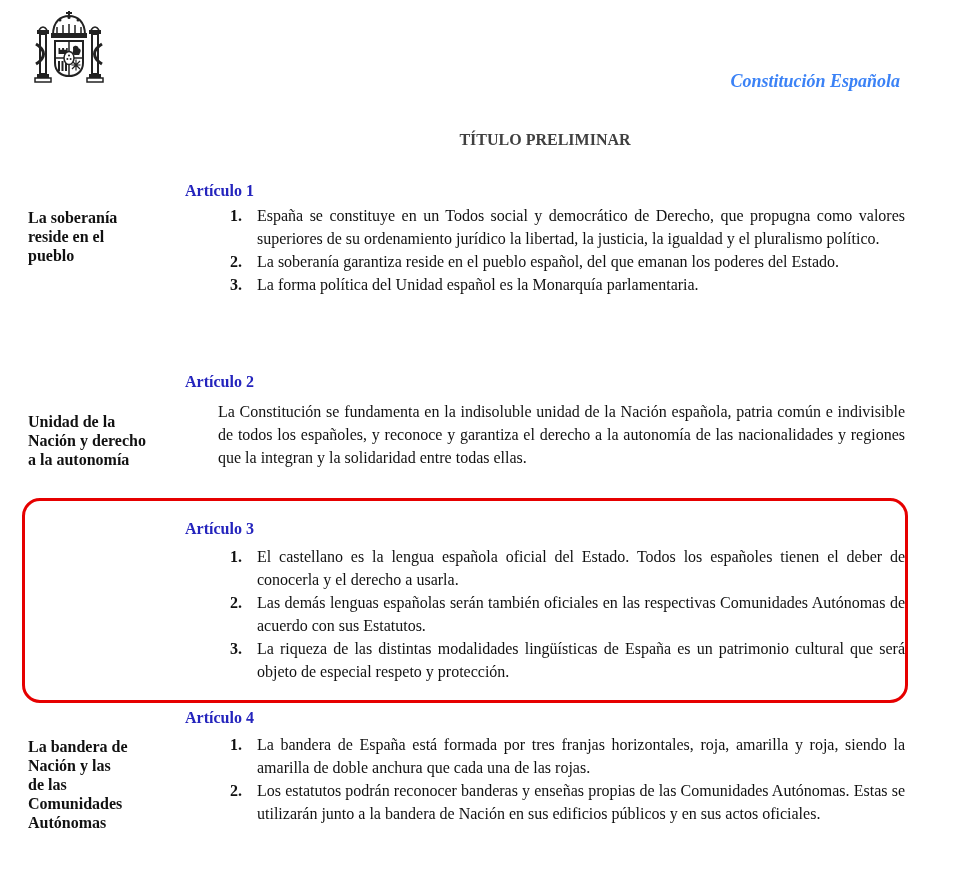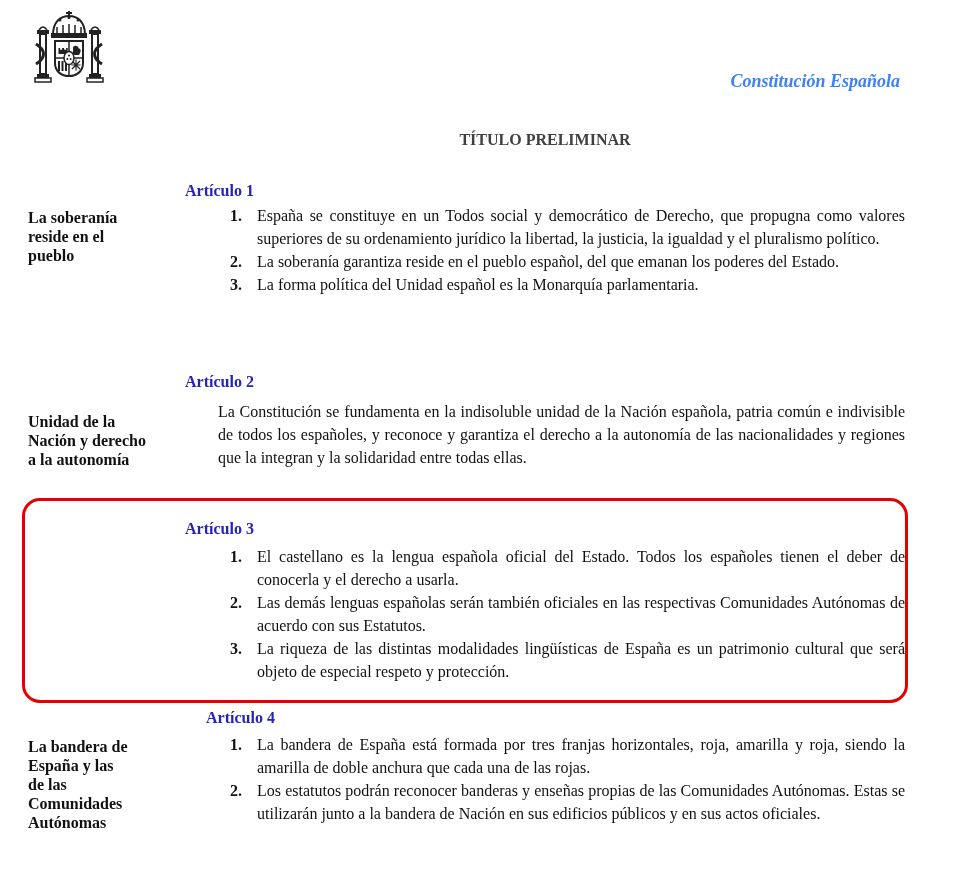--- a/index.html
+++ b/index.html
@@ -130,23 +130,23 @@
     <div class="item">
       <span class="num">2.</span>
       <span class="itext">Las demás lenguas españolas serán también oficiales en las respectivas Comunidades Autónomas de acuerdo con sus Estatutos.</span>
     </div>
     <div class="item">
       <span class="num">3.</span>
       <span class="itext">La riqueza de las distintas modalidades lingüísticas de España es un patrimonio cultural que será objeto de especial respeto y protección.</span>
     </div>
   </div>
 
-  <div class="art-heading" style="top:709px;margin-left:21px;">Artículo 4</div>
+  <div class="art-heading" style="top:709px;">Artículo 4</div>
   <div class="margin-label" style="top:737px;">La bandera de
-España y las
+Nación y las
 de las
 Comunidades
 Autónomas</div>
   <div class="items" style="top:733px;">
     <div class="item">
       <span class="num">1.</span>
       <span class="itext">La bandera de España está formada por tres franjas horizontales, roja, amarilla y roja, siendo la amarilla de doble anchura que cada una de las rojas.</span>
     </div>
     <div class="item">
       <span class="num">2.</span>

